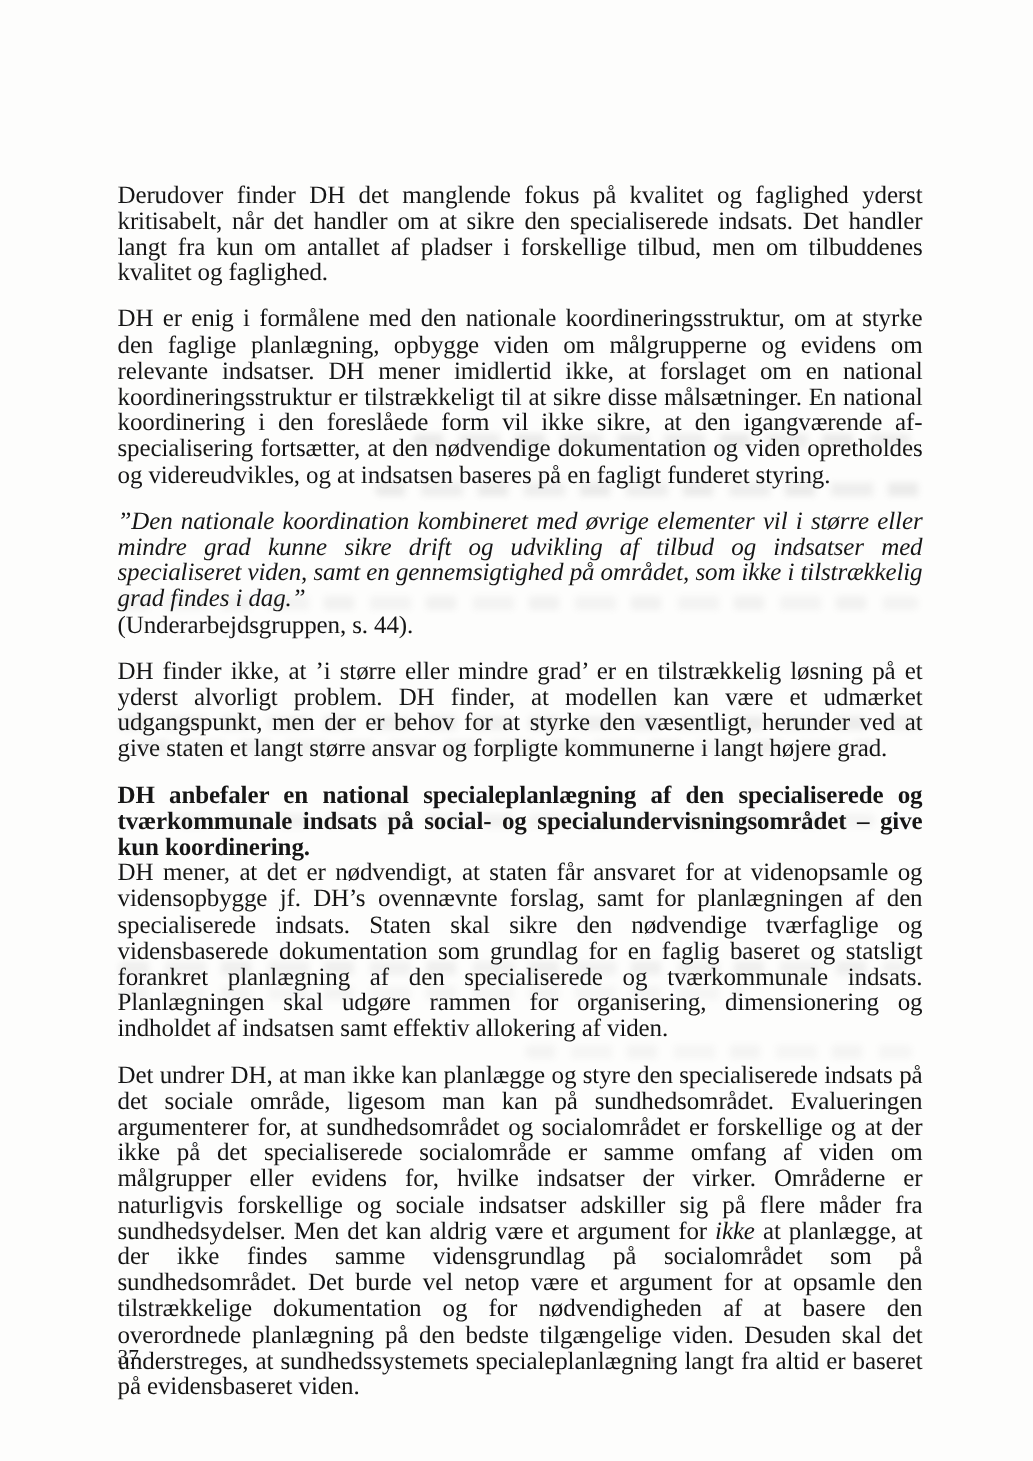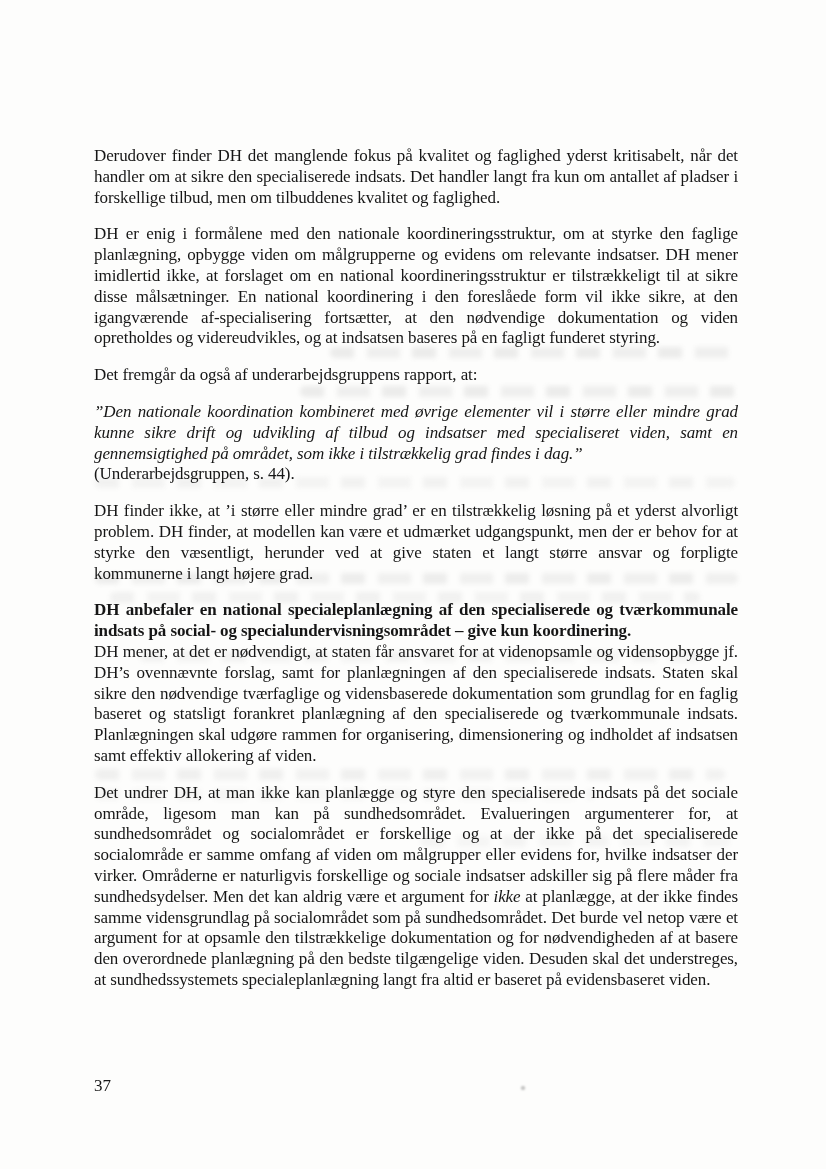--- a/index.html
+++ b/index.html
@@ -17,21 +17,21 @@
     color: #161616;
   }
   .text-column {
     position: absolute;
     left: 94px;
     top: 146px;
     width: 644px;
   }
   .para {
     margin: 0 0 16px 0;
-    font-size: 17px;
+    font-size: 20px;
     line-height: 20.8px;
     text-align: justify;
     letter-spacing: -0.1px;
   }
   .para.heading {
     font-weight: bold;
     margin-bottom: 0;
   }
   .para.quote .run-italic,
   .run-italic {
@@ -82,21 +82,20 @@
   <div class="ghost" style="left:110px; top:592px; width:590px; opacity:0.15;"></div>
   <div class="ghost" style="left:140px; top:651px; width:560px; opacity:0.13;"></div>
   <div class="ghost" style="left:95px;  top:769px; width:630px; opacity:0.17;"></div>
   <div class="ghost" style="left:95px;  top:789px; width:500px; opacity:0.11;"></div>
   <div class="ghost" style="left:420px; top:836px; width:310px; opacity:0.11;"></div>
   <div class="ghost-dot" style="left:521px; top:1086px;"></div>
 
   <div class="text-column">
       <p class="para body"><span>Derudover finder DH det manglende fokus på kvalitet og faglighed yderst kritisabelt, når det handler om at sikre den specialiserede indsats. Det handler langt fra kun om antallet af pladser i forskellige tilbud, men om tilbuddenes kvalitet og faglighed.</span></p>
       <p class="para body"><span>DH er enig i formålene med den nationale koordineringsstruktur, om at styrke den faglige planlægning, opbygge viden om målgrupperne og evidens om relevante indsatser. DH mener imidlertid ikke, at forslaget om en national koordineringsstruktur er tilstrækkeligt til at sikre disse målsætninger. En national koordinering i den foreslåede form vil ikke sikre, at den igangværende af-specialisering fortsætter, at den nødvendige dokumentation og viden opretholdes og videreudvikles, og at indsatsen baseres på en fagligt funderet styring.</span></p>
-      <p class="para body"><span>Det fremgår da også af underarbejdsgruppens rapport, at:</span></p>
       <p class="para quote"><span class="run-italic">”Den nationale koordination kombineret med øvrige elementer vil i større eller mindre grad kunne sikre drift og udvikling af tilbud og indsatser med specialiseret viden, samt en gennemsigtighed på området, som ikke i tilstrækkelig grad findes i dag.”</span><br><span>(Underarbejdsgruppen, s. 44).</span></p>
       <p class="para body"><span>DH finder ikke, at ’i større eller mindre grad’ er en tilstrækkelig løsning på et yderst alvorligt problem. DH finder, at modellen kan være et udmærket udgangspunkt, men der er behov for at styrke den væsentligt, herunder ved at give staten et langt større ansvar og forpligte kommunerne i langt højere grad.</span></p>
       <p class="para heading"><span>DH anbefaler en national specialeplanlægning af den specialiserede og tværkommunale indsats på social- og specialundervisningsområdet – give kun koordinering.</span></p>
       <p class="para body"><span>DH mener, at det er nødvendigt, at staten får ansvaret for at videnopsamle og vidensopbygge jf. DH’s ovennævnte forslag, samt for planlægningen af den specialiserede indsats. Staten skal sikre den nødvendige tværfaglige og vidensbaserede dokumentation som grundlag for en faglig baseret og statsligt forankret planlægning af den specialiserede og tværkommunale indsats. Planlægningen skal udgøre rammen for organisering, dimensionering og indholdet af indsatsen samt effektiv allokering af viden.</span></p>
       <p class="para body"><span>Det undrer DH, at man ikke kan planlægge og styre den specialiserede indsats på det sociale område, ligesom man kan på sundhedsområdet. Evalueringen argumenterer for, at sundhedsområdet og socialområdet er forskellige og at der ikke på det specialiserede socialområde er samme omfang af viden om målgrupper eller evidens for, hvilke indsatser der virker. Områderne er naturligvis forskellige og sociale indsatser adskiller sig på flere måder fra sundhedsydelser. Men det kan aldrig være et argument for </span><span class="run-italic">ikke</span><span> at planlægge, at der ikke findes samme vidensgrundlag på socialområdet som på sundhedsområdet. Det burde vel netop være et argument for at opsamle den tilstrækkelige dokumentation og for nødvendigheden af at basere den overordnede planlægning på den bedste tilgængelige viden. Desuden skal det understreges, at sundhedssystemets specialeplanlægning langt fra altid er baseret på evidensbaseret viden.</span></p>
     </div>
 
   <div class="page-number">37</div>
 </div>
 

